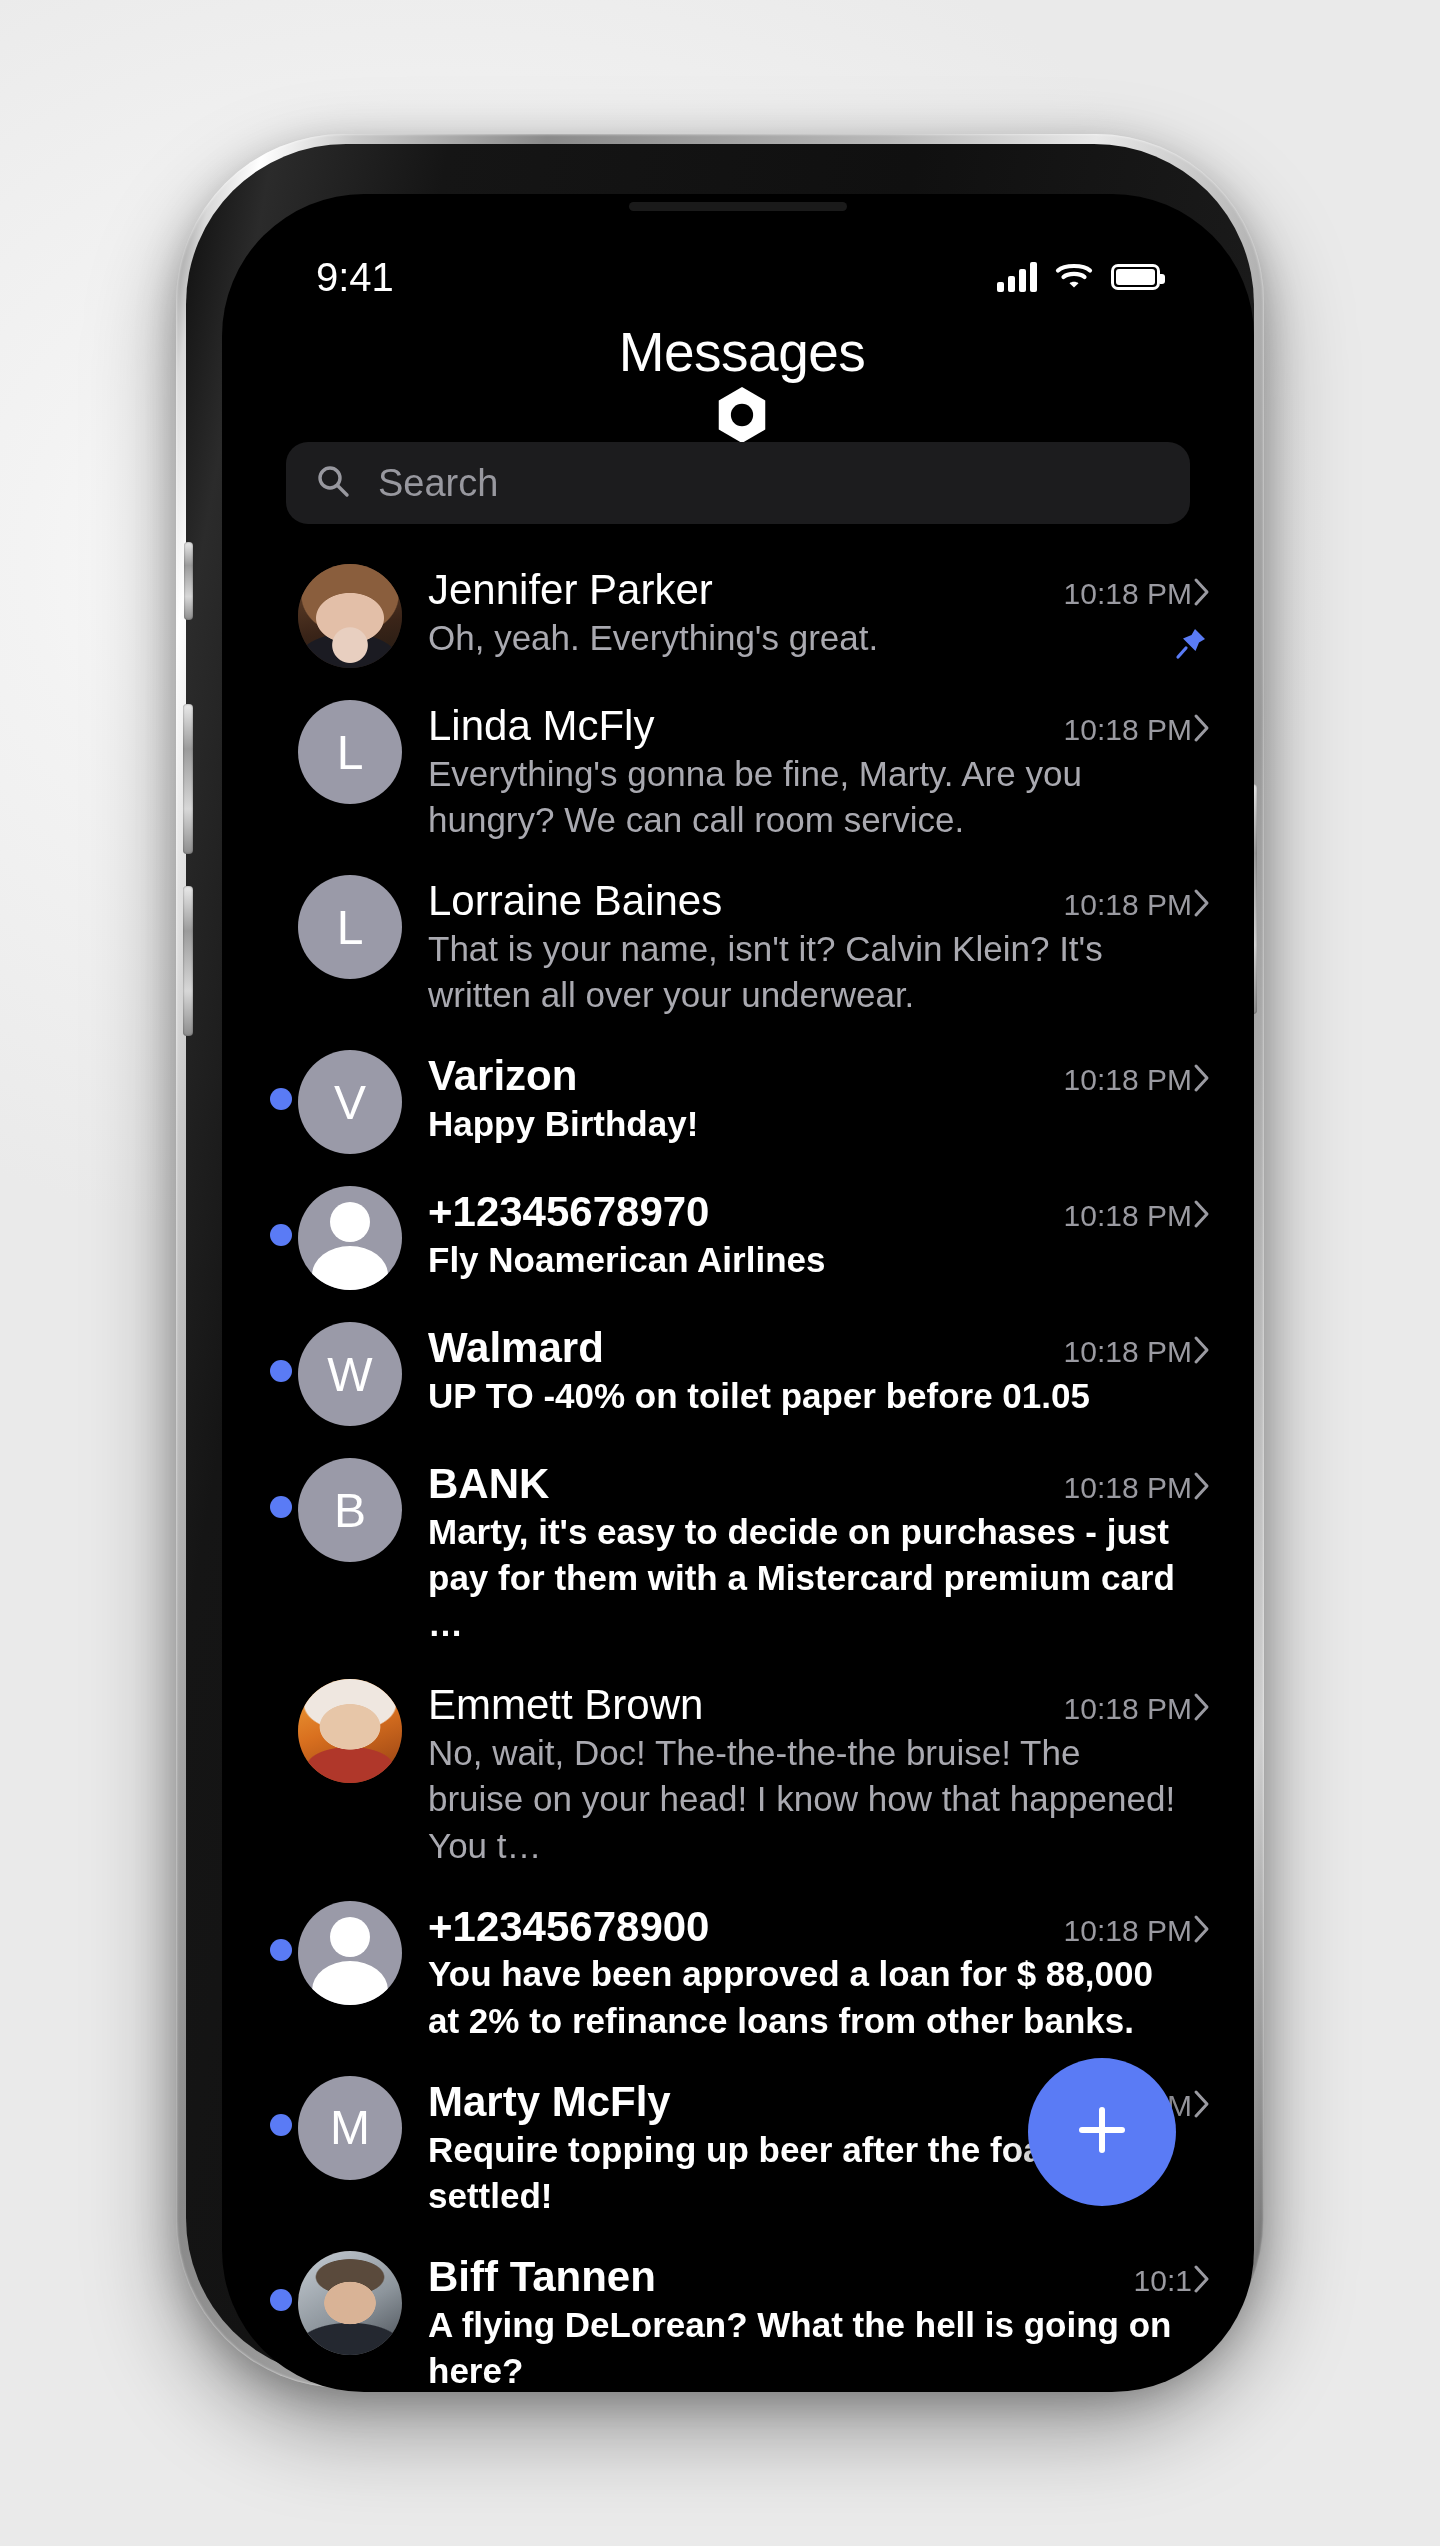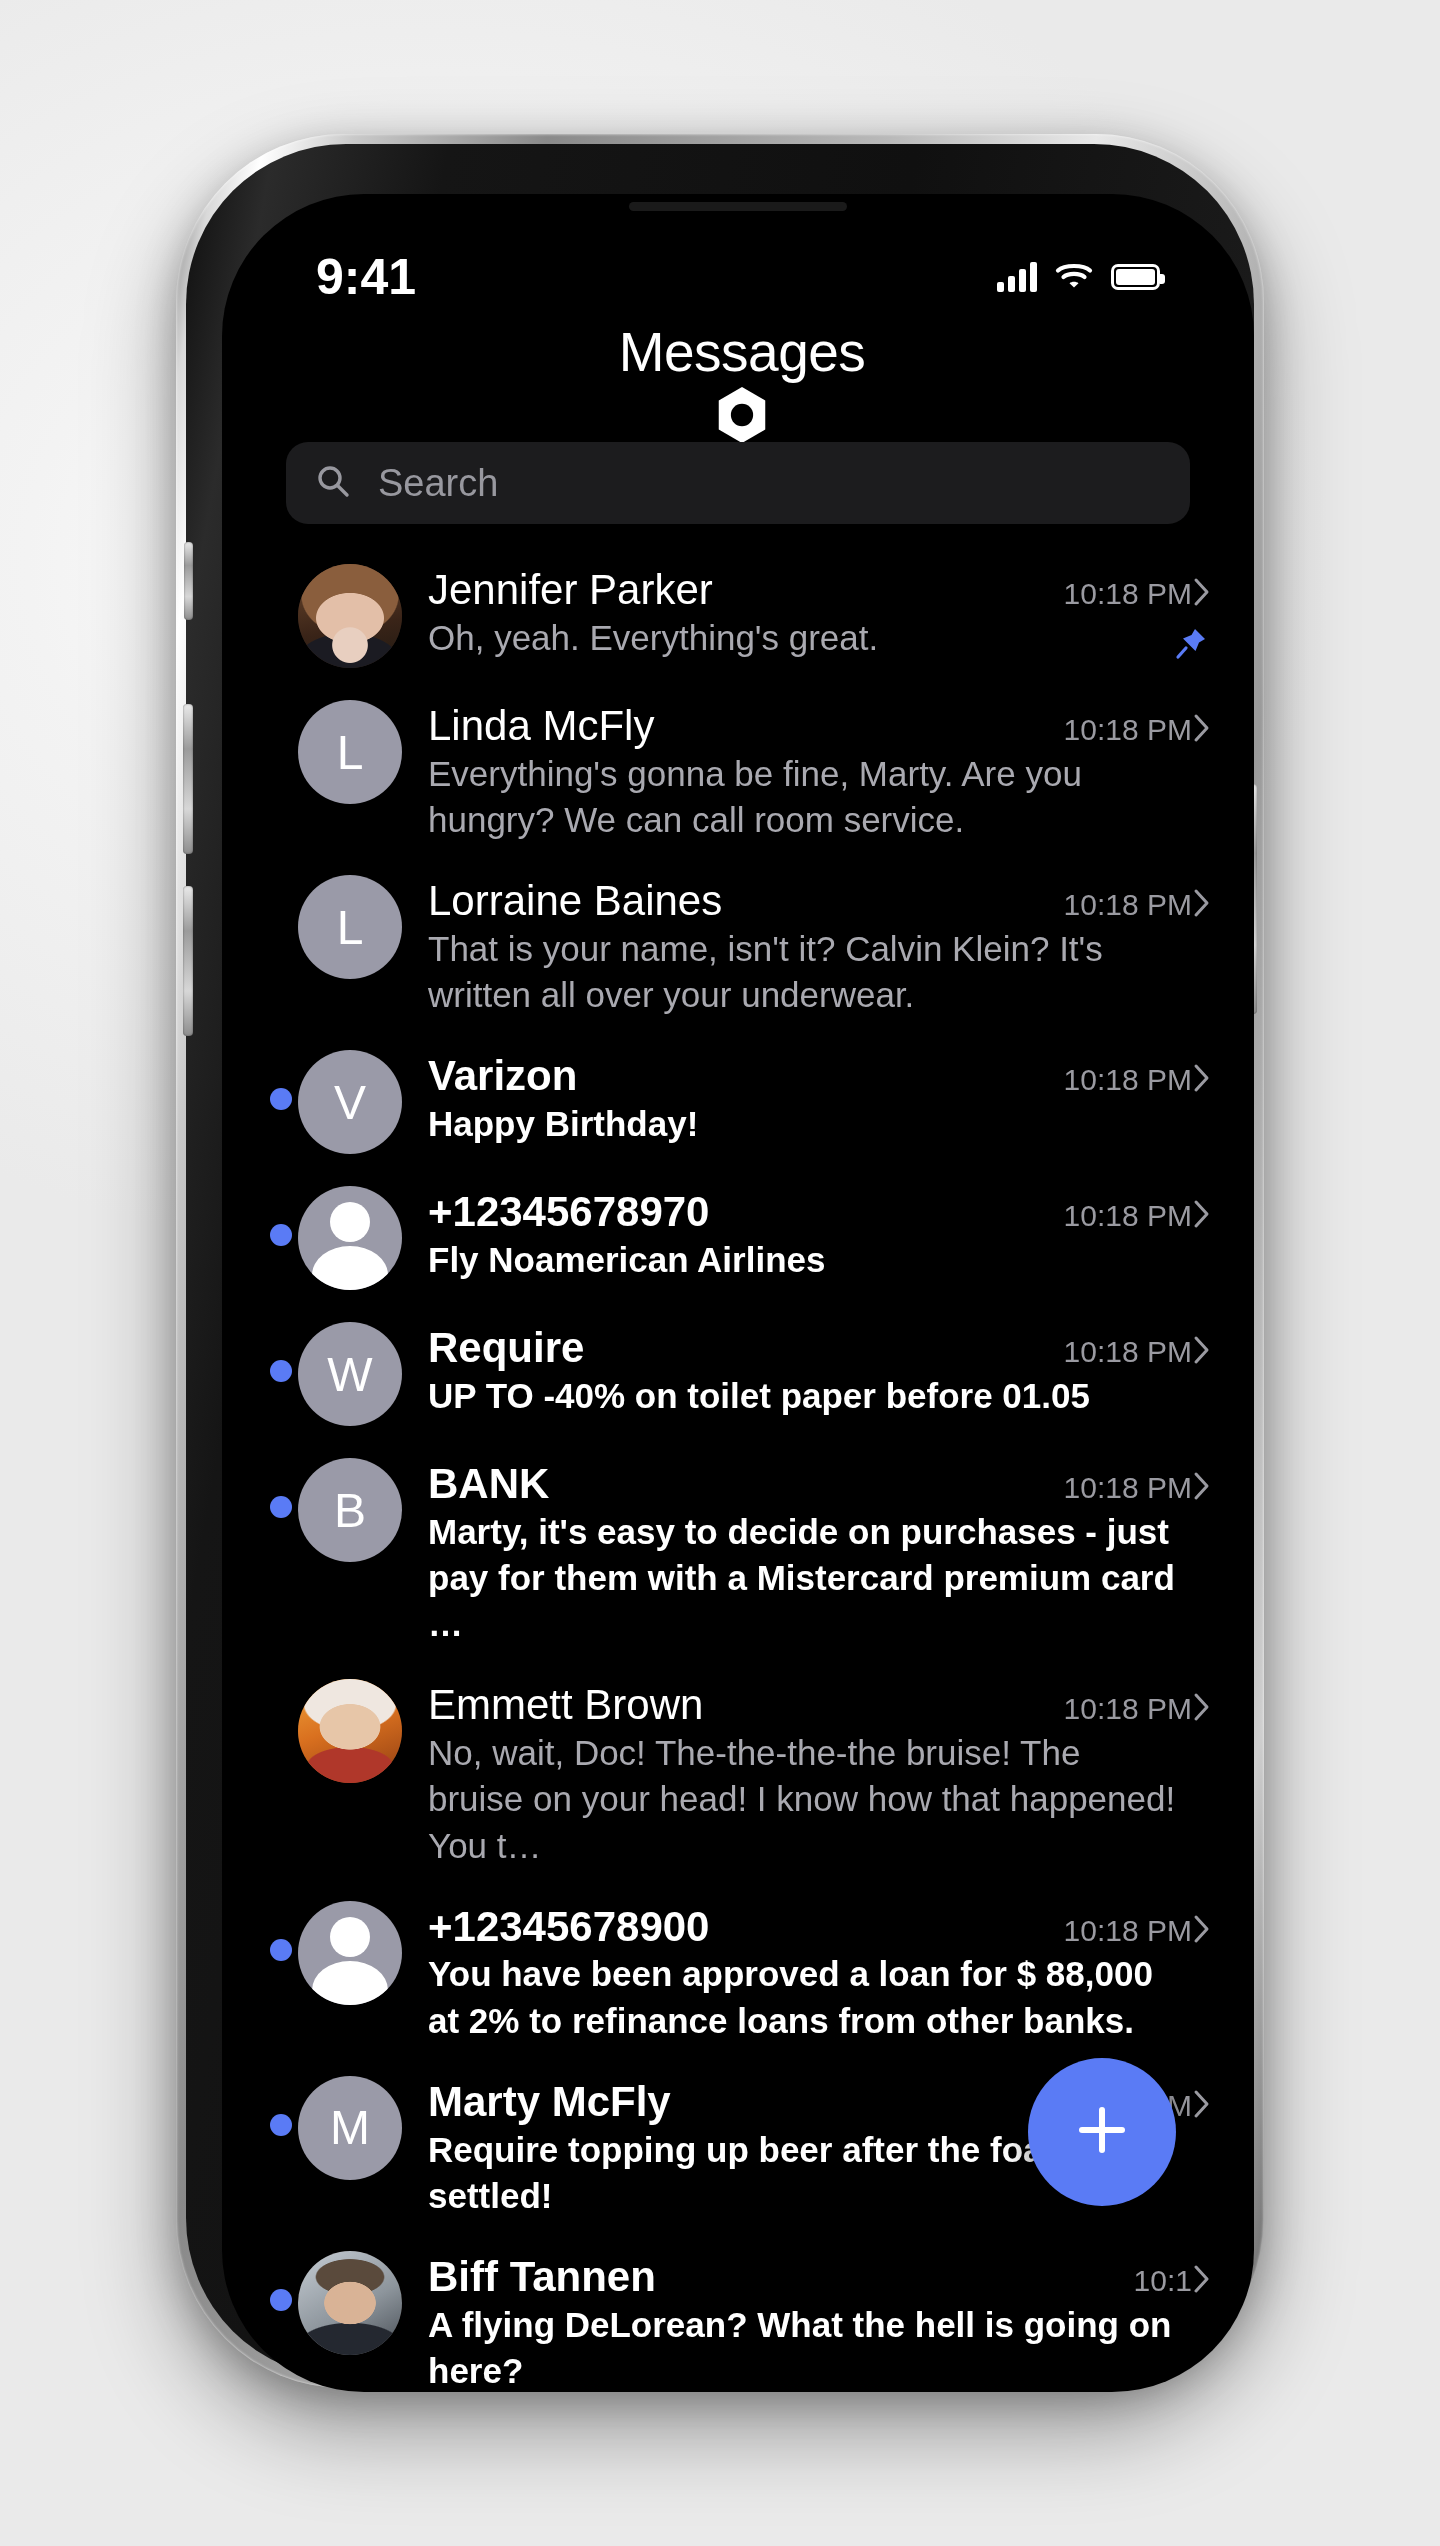--- a/index.html
+++ b/index.html
@@ -111,22 +111,22 @@
     position: absolute;
     top: 0; left: 0; right: 0;
     height: 130px;
     display: flex;
     align-items: center;
     justify-content: space-between;
     padding: 36px 94px 0 94px;
     color: #ffffff;
   }
   .status-time {
-    font-size: 50px;
-    font-weight: bold;
+    font-size: 40px;
+    font-weight: normal;
     letter-spacing: 0px;
     line-height: 1;
   }
   .status-icons {
     display: flex;
     align-items: center;
     gap: 18px;
   }
 
   
@@ -497,21 +497,21 @@
               <div class="row-preview">Fly Noamerican Airlines</div>
             </div>
           </div>
           <div class="row unread">
             <span class="unread-dot"></span>
             <div class="avatar initial">
               <span>W</span>
             </div>
             <div class="row-body">
               <div class="row-top">
-                <span class="row-name">Require</span>
+                <span class="row-name">Walmard</span>
                 <span class="row-meta">
                   <span class="row-time">10:18 PM</span>
                   <span><svg class="chevron" viewBox="0 0 20 32" fill="none">
                       <polyline points="4,4 15,16 4,28" stroke="#9a9aa1" stroke-width="3" stroke-linecap="round" stroke-linejoin="round" fill="none"></polyline>
                     </svg></span>
                 </span>
               </div>
               <div class="row-preview">UP TO -40% on toilet paper before 01.05</div>
             </div>
           </div>

